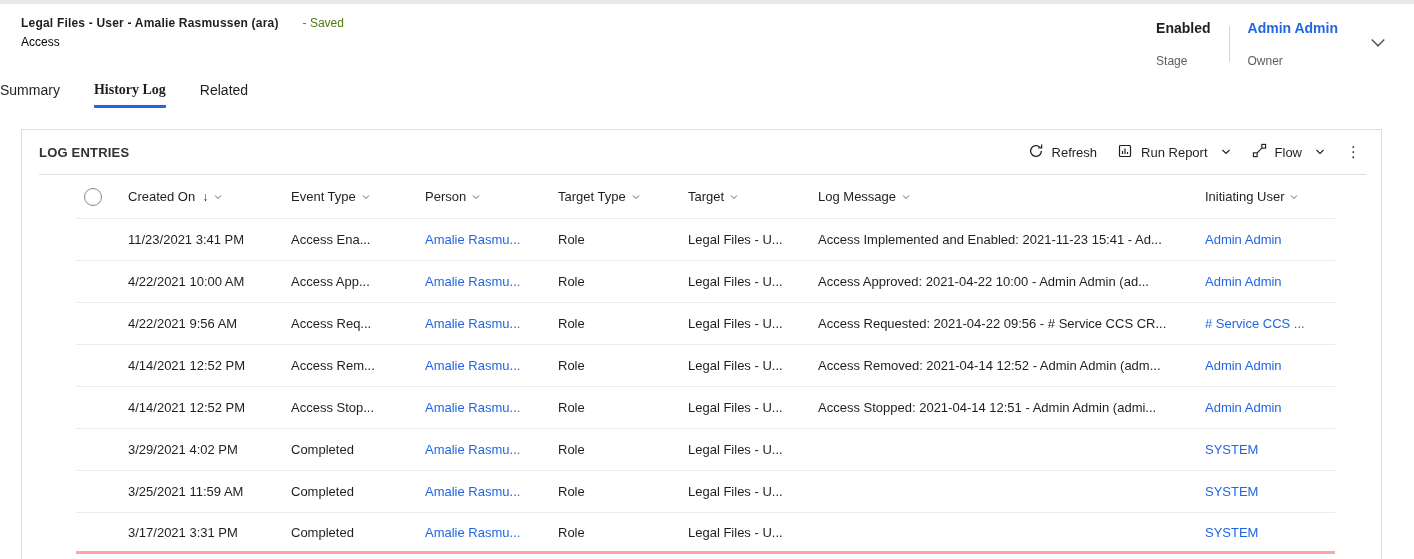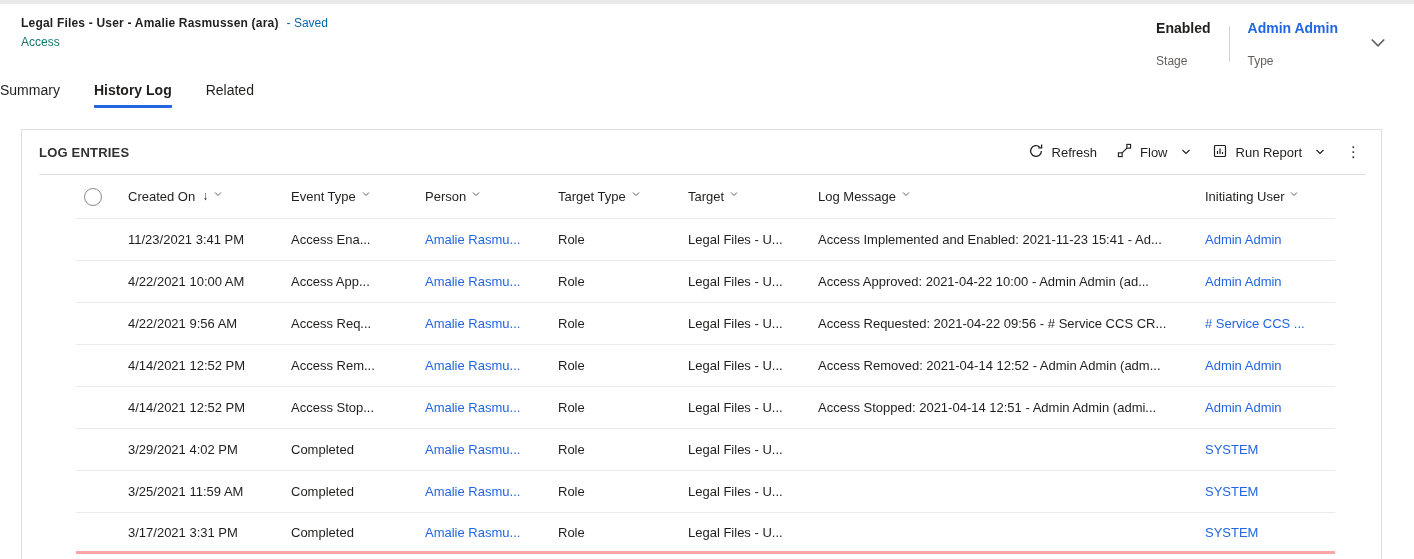--- a/index.html
+++ b/index.html
@@ -12,35 +12,35 @@
   }
   .top-strip { height: 4px; background: #e9e9e9; }
 
   
   .page-header {
     display: flex; justify-content: space-between; align-items: flex-start;
     padding: 12px 26px 0 21px;
   }
   .title-line { display: flex; align-items: baseline; }
   .page-title { font-size: 12px; font-weight: 700; letter-spacing: .2px; }
-  .saved-status { font-size: 12px; color: #0369a1; margin-left: 8px; }
-  .page-subtitle { font-size: 12px; color: #0f766e; margin-top: 5px; }
+  .saved-status { font-size: 12px; color: #4d7c0f; margin-left: 24px; }
+  .page-subtitle { font-size: 12px; color: #000000; margin-top: 5px; }
 
   .header-right { display: flex; align-items: center; gap: 18px; padding-top: 4px; }
   .kv { display: flex; flex-direction: column; gap: 18px; }
   .kv .kv-value { font-size: 14px; font-weight: 700; }
   .kv .kv-label { font-size: 12px; color: #605e5c; }
   .kv .kv-link { color: #2266E3; cursor: pointer; }
   .v-divider { width: 1px; height: 36px; background: #d6d4d2; }
   .header-chevron { margin-left: 12px; cursor: pointer; display: flex; align-items: center; }
 
   
   .tabs { display: flex; gap: 34px; margin-top: 14px; font-size: 14px; }
   .tab { padding-bottom: 7px; border-bottom: 3px solid transparent; cursor: pointer; color: #201f1e; }
-  .tab.active { font-weight: 700; border-bottom-color: #2266E3; border-radius: 0 0 1px 1px; }
+  .tab.active { font-weight: 700; border-bottom-color: #2266E3; border-radius: 0 0 1px 1px; font-family: Liberation Serif, serif; }
 
   
   .panel {
     margin: 21px 32px 0 21px;
     border: 1px solid #e1dfdd;
     height: 480px;
     background: #fff;
   }
   .panel-header {
     height: 44px; display: flex; align-items: center; justify-content: space-between;
@@ -62,21 +62,21 @@
     display: grid;
     grid-template-columns: 52px 163px 134px 133px 130px 130px 387px 1fr;
     align-items: center;
     margin-left: 54px; margin-right: 46px;
     font-size: 13px;
     white-space: nowrap;
   }
   .grid-header { height: 43px; color: #201f1e; }
   .grid-row { height: 42px; border-top: 1px solid #edebe9; }
   .grid-row:last-child { border-bottom: 3px solid #fca5a5; }
-  .hcell { display: flex; align-items: flex-start; gap: 5px; cursor: pointer; overflow: hidden; }
+  .hcell { display: flex; align-items: center; gap: 5px; cursor: pointer; overflow: hidden; }
   .sort-arrow { font-size: 12px; color: #201f1e; margin-left: 2px; }
   .cell { overflow: hidden; text-overflow: clip; padding-right: 12px; }
   .cell.link { color: #2266E3; cursor: pointer; }
   .cell-check { display: flex; align-items: center; padding-left: 8px; }
   .select-circle {
     width: 18px; height: 18px; border: 1px solid #8a8886; border-radius: 50%;
     background: #fff; cursor: pointer;
   }
 </style>
 </head>
@@ -94,21 +94,21 @@
   </div>
 
   <div class="header-right">
     <div class="kv">
       <span class="kv-value">Enabled</span>
       <span class="kv-label">Stage</span>
     </div>
     <div class="v-divider"></div>
     <div class="kv">
       <span class="kv-value kv-link">Admin Admin</span>
-      <span class="kv-label">Type</span>
+      <span class="kv-label">Owner</span>
     </div>
     <div class="header-chevron">
       <span>
         <svg width="20" height="20" viewBox="0 0 16 16">
             <path d="M3 6l5 5 5-5" fill="none" stroke="#605e5c" stroke-width="1.3"></path>
           </svg>
       </span>
     </div>
   </div>
 </div>
@@ -129,49 +129,49 @@
           <svg width="16" height="16" viewBox="0 0 16 16">
               <path d="M13.4 8a5.4 5.4 0 1 1-1.62-3.86" fill="none" stroke="#201f1e" stroke-width="1.3"></path>
               <path d="M13.6 1.4v3.4h-3.4" fill="none" stroke="#201f1e" stroke-width="1.3"></path>
             </svg>
         </span>
         <span>Refresh</span>
       </div>
 
       <div class="tbtn">
         <span>
+          <svg width="16" height="16" viewBox="0 0 16 16">
+              <rect x="2.5" y="2.5" width="11" height="11" rx="1" fill="none" stroke="#201f1e" stroke-width="1.2"></rect>
+              <path d="M5.5 11V8M8 11V5.5M10.5 11V9" stroke="#201f1e" stroke-width="1.2"></path>
+            </svg>
+        </span>
+        <span>Run Report</span>
+        <span class="chev">
+          <svg width="12" height="12" viewBox="0 0 12 12">
+              <path d="M2.5 4l3.5 3.5L9.5 4" fill="none" stroke="#201f1e" stroke-width="1.1"></path>
+            </svg>
+        </span>
+      </div>
+
+      <div class="tbtn">
+        <span>
           <svg width="15" height="15" viewBox="0 0 16 16">
               <rect x="1.5" y="10.5" width="4" height="4" fill="none" stroke="#201f1e" stroke-width="1.2"></rect>
               <rect x="10.5" y="1.5" width="4" height="4" fill="none" stroke="#201f1e" stroke-width="1.2"></rect>
               <path d="M5.5 10.5l5-5" stroke="#201f1e" stroke-width="1.2"></path>
             </svg>
         </span>
         <span>Flow</span>
         <span class="chev">
           <svg width="12" height="12" viewBox="0 0 12 12">
               <path d="M2.5 4l3.5 3.5L9.5 4" fill="none" stroke="#201f1e" stroke-width="1.1"></path>
             </svg>
         </span>
       </div>
 
-      <div class="tbtn">
-        <span>
-          <svg width="16" height="16" viewBox="0 0 16 16">
-              <rect x="2.5" y="2.5" width="11" height="11" rx="1" fill="none" stroke="#201f1e" stroke-width="1.2"></rect>
-              <path d="M5.5 11V8M8 11V5.5M10.5 11V9" stroke="#201f1e" stroke-width="1.2"></path>
-            </svg>
-        </span>
-        <span>Run Report</span>
-        <span class="chev">
-          <svg width="12" height="12" viewBox="0 0 12 12">
-              <path d="M2.5 4l3.5 3.5L9.5 4" fill="none" stroke="#201f1e" stroke-width="1.1"></path>
-            </svg>
-        </span>
-      </div>
-
       <div class="more-btn">
         <span>⋮</span>
       </div>
     </div>
   </div>
 
   <div class="panel-divider"></div>
 
   <div class="grid-header">
     <div class="cell-check">

